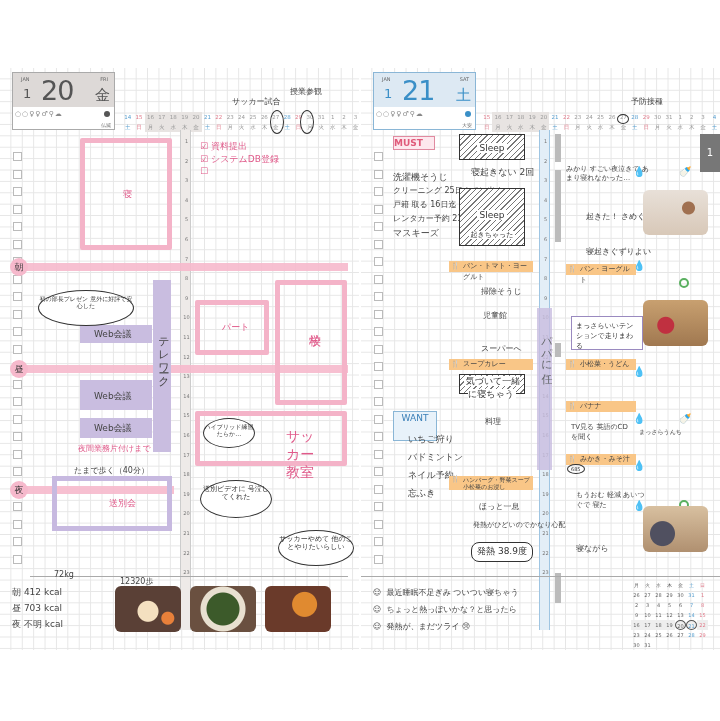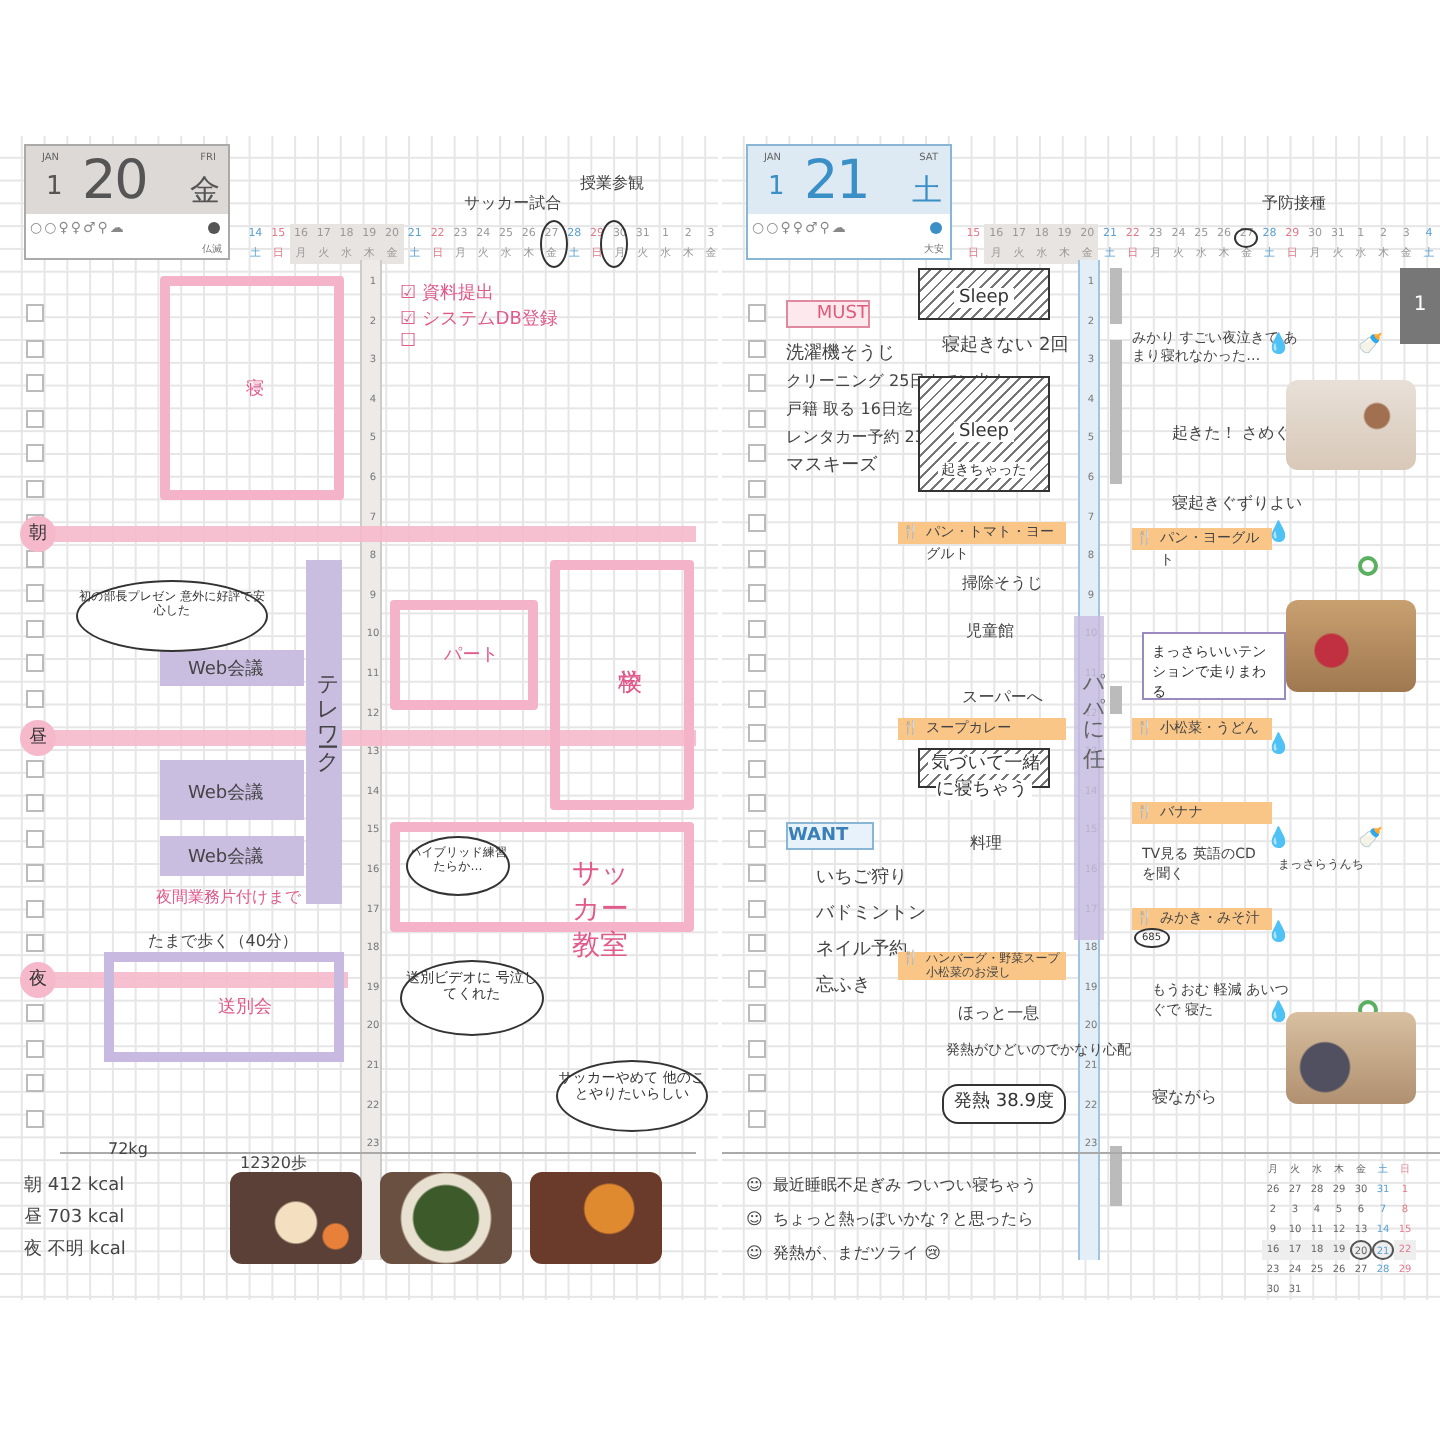--- a/index.html
+++ b/index.html
@@ -361,30 +361,30 @@
       <div class="chk" style="top: 364px;"></div>
       <div class="chk" style="top: 381.5px;"></div>
       <div class="chk" style="top: 399px;"></div>
       <div class="chk" style="top: 416.5px;"></div>
       <div class="chk" style="top: 434px;"></div>
       <div class="chk" style="top: 451.5px;"></div>
       <div class="chk" style="top: 469px;"></div>
       <div class="chk" style="top: 486.5px;"></div>
     </div>
 
-  <div class="abs" style="left:32px;top:82px;width:42px;height:14px;border:1px solid #e08aa0;background:#fde8ee;color:#e05a7a;font-size:9px;text-align:right;line-height:13px;font-weight:normal">MUST</div>
+  <div class="abs" style="left:32px;top:68px;width:42px;height:14px;border:1px solid #e08aa0;background:#fde8ee;color:#e05a7a;font-size:9px;text-align:left;line-height:13px;font-weight:bold">MUST</div>
   <div class="abs" style="left:32px;top:102px;line-height:14px">
     <div class="hw" style="position:relative">洗濯機そうじ</div>
     <div class="hw" style="position:relative;font-size:8px">クリーニング 25日までに出す</div>
     <div class="hw" style="position:relative;font-size:8px">戸籍 取る 16日迄</div>
     <div class="hw" style="position:relative;font-size:8px">レンタカー予約 23,800円</div>
     <div class="hw" style="position:relative">マスキーズ</div>
   </div>
 
-  <div class="abs" style="left:32px;top:343px;width:44px;height:14px;border:1px solid #8ab6d6;background:#e8f2fa;color:#3a7fb7;font-size:9px;text-align:left;line-height:13px;font-weight:bold">WANT</div>
+  <div class="abs" style="left:32px;top:343px;width:44px;height:30px;border:1px solid #8ab6d6;background:#e8f2fa;color:#3a7fb7;font-size:9px;text-align:center;line-height:13px;font-weight:normal">WANT</div>
   <div class="abs" style="left:47px;top:362px;line-height:18px">
     <div class="hw" style="position:relative">いちご狩り</div>
     <div class="hw" style="position:relative">バドミントン</div>
     <div class="hw" style="position:relative">ネイル予約</div>
     <div class="hw" style="position:relative">忘ふき</div>
   </div>
 
   <div class="hatch" style="left:98px;top:66px;width:66px;height:26px;text-align:center;line-height:22px"><span>Sleep</span></div>
   <span class="hw" style="left:110px;top:98px">寝起きない 2回</span>
   <div class="hatch" style="left:98px;top:120px;width:66px;height:58px;text-align:center;padding-top:14px"><span>Sleep</span><br><span style="font-size:7px">起きちゃった</span></div>

